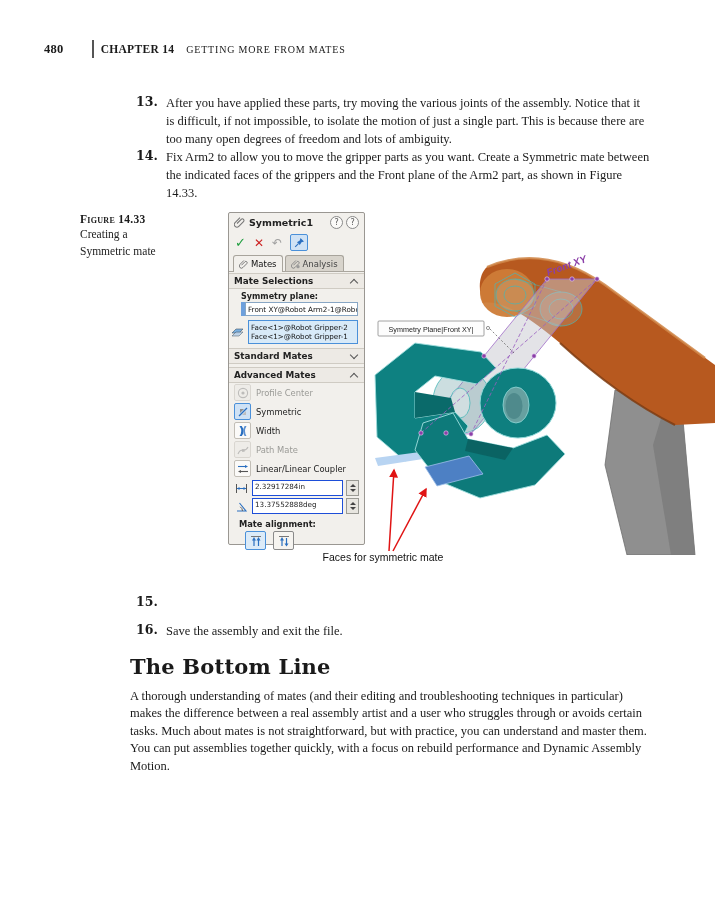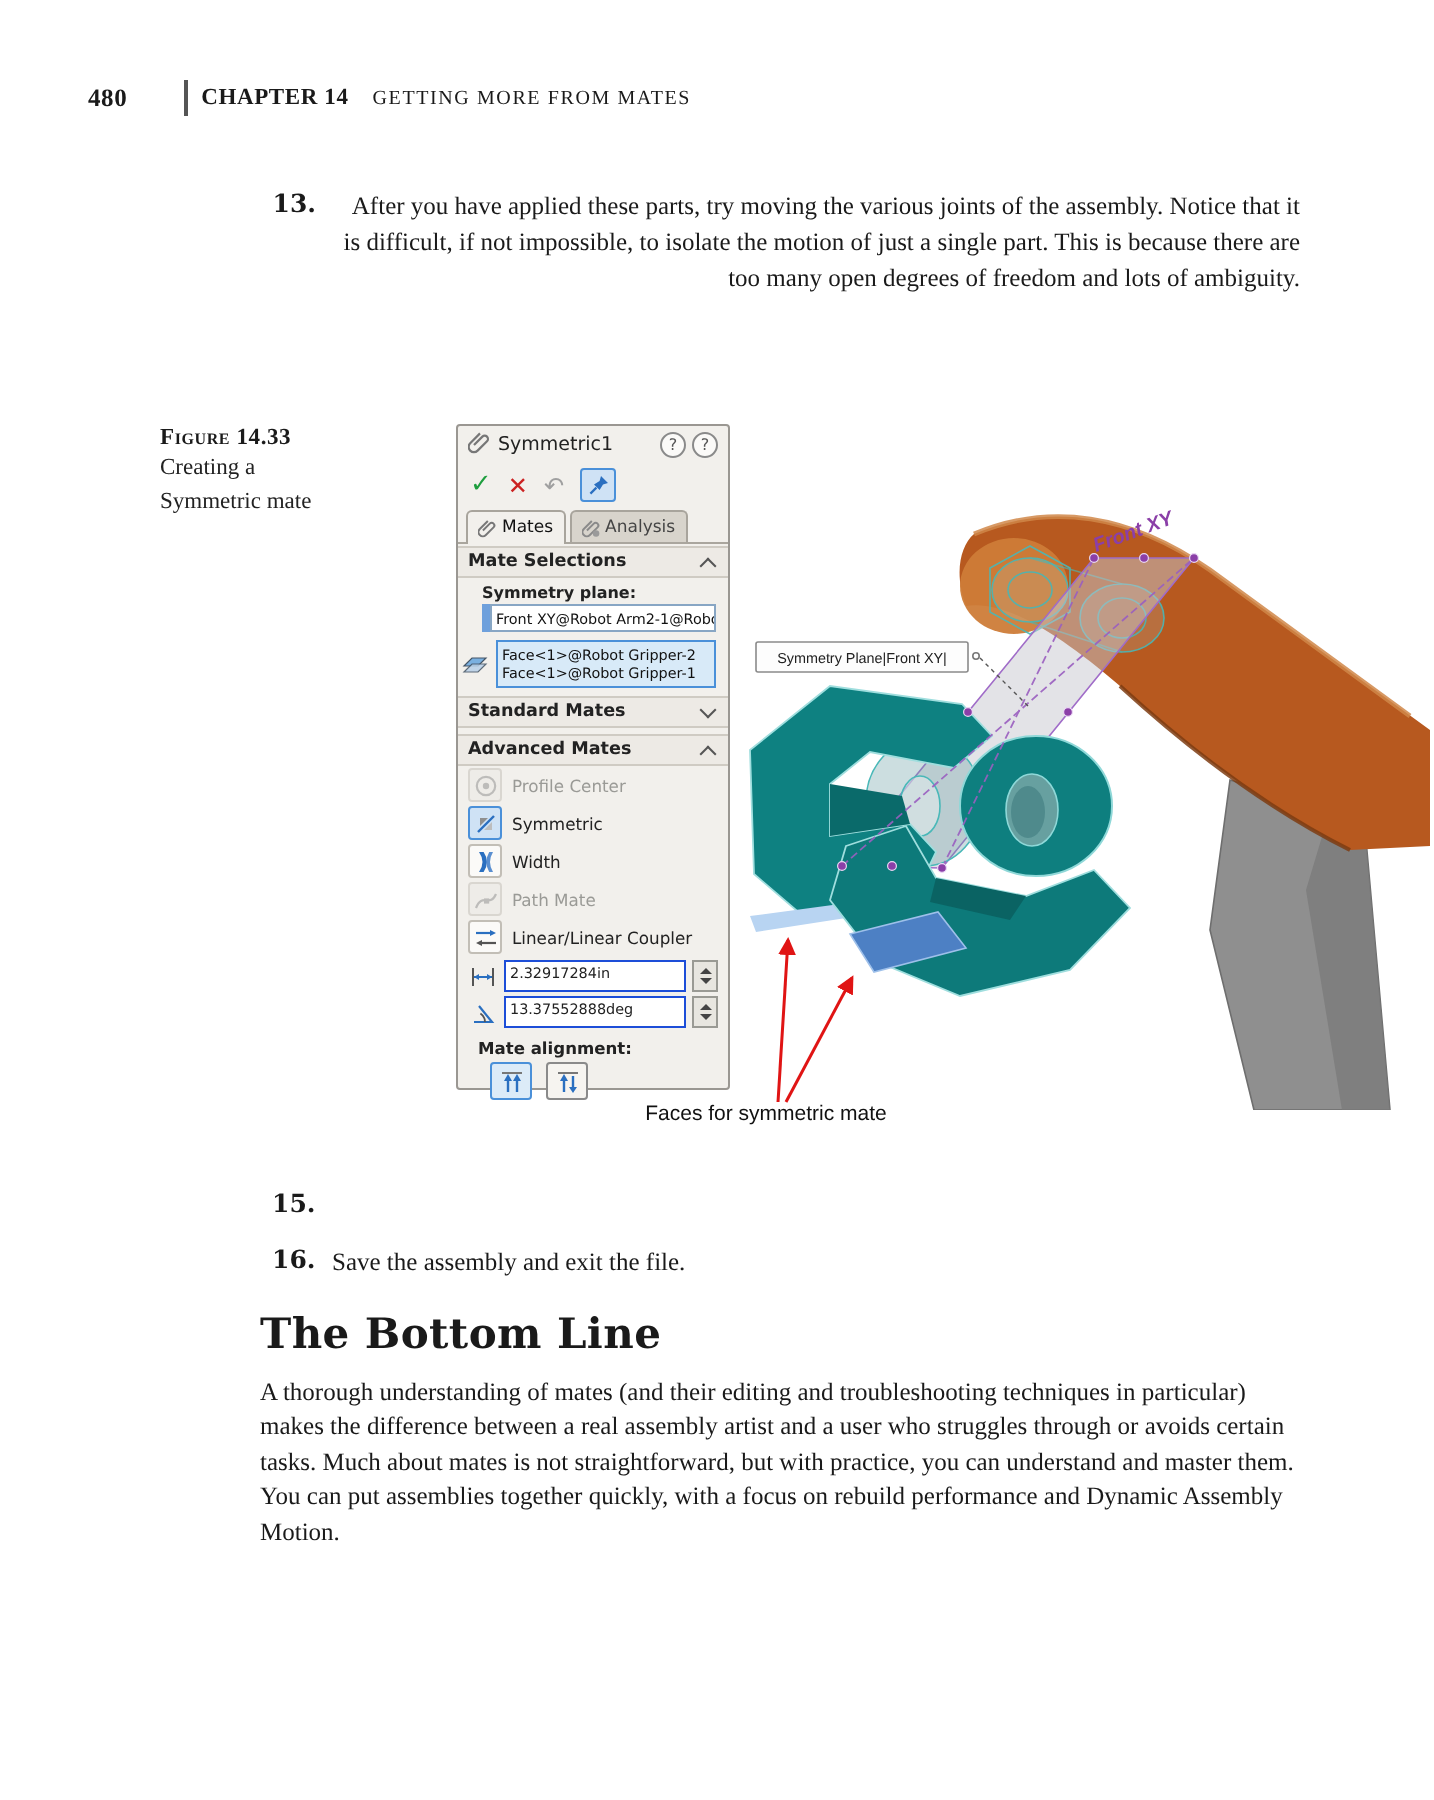--- a/index.html
+++ b/index.html
@@ -30,21 +30,21 @@
 
   
   .fig-annot{position:absolute;left:283px;top:551px;width:200px;text-align:center;
              font-family:"Liberation Sans",sans-serif;font-size:10.5px;color:#111;}
 
   
   .sw-panel{position:absolute;left:228px;top:212px;width:137px;height:333px;background:#f2f0ec;
             border:1px solid #9a9792;border-radius:2px;font-family:"DejaVu Sans",sans-serif;
             font-size:8.5px;color:#222;box-sizing:border-box;}
   .sw-header{height:19px;display:flex;align-items:center;gap:4px;padding:0 5px;}
-  .sw-title{font-weight:normal;font-size:9.5px;}
+  .sw-title{font-weight:bold;font-size:9.5px;}
   .sw-help{margin-left:auto;display:flex;gap:3px;}
   .qmark{width:11px;height:11px;border:1px solid #8a8a8a;border-radius:50%;font-size:8px;
          display:flex;align-items:center;justify-content:center;color:#555;background:#fbfaf8;}
   .sw-actions{height:21px;display:flex;align-items:center;gap:8px;padding:0 6px;}
   .ok{color:#1e9e3e;font-weight:bold;font-size:13px;line-height:1;}
   .cancel{color:#cc2222;font-weight:bold;font-size:12px;line-height:1;}
   .undo{color:#a0a0a0;font-size:12px;line-height:1;}
   .pinbtn{width:16px;height:15px;background:#cfe2f5;border:1px solid #4a90d9;border-radius:2px;
           display:flex;align-items:center;justify-content:center;}
   .sw-tabs{height:18px;display:flex;align-items:flex-end;gap:2px;padding:0 4px;
@@ -100,23 +100,27 @@
 
 <div class="page">
 
   <div class="runhead">
     <span class="folio">480</span>
     <span class="headrule"></span>
     <span class="chap">CHAPTER 14</span>
     <span class="chaptitle">GETTING MORE FROM MATES</span>
   </div>
 
-  <div class="step" style="top:94px;text-align:right;">
+  <div class="step" style="top:94px;">
     <span class="step-num">13.</span>
     <span class="step-text">After you have applied these parts, try moving the various joints of the assembly. Notice that it is difficult, if not impossible, to isolate the motion of just a single part. This is because there are too many open degrees of freedom and lots of ambiguity.</span>
+  </div>
+  <div class="step" style="top:148px;">
+    <span class="step-num">14.</span>
+    <span class="step-text">Fix Arm2 to allow you to move the gripper parts as you want. Create a Symmetric mate between the indicated faces of the grippers and the Front plane of the Arm2 part, as shown in Figure 14.33.</span>
   </div>
 
   <div class="figcap">
     <div class="lab">Figure 14.33</div>
     <div class="cap">Creating a</div>
     <div class="cap">Symmetric mate</div>
   </div>
 
   <div class="sw-panel">
     <div class="sw-header">

